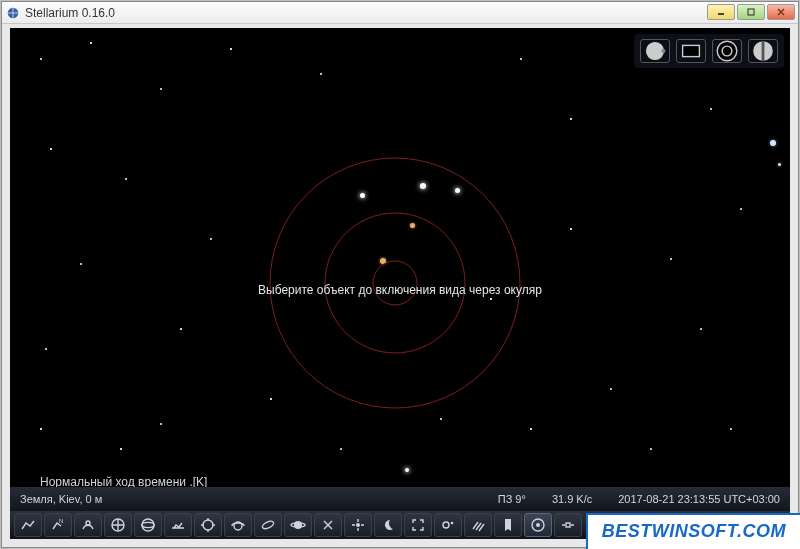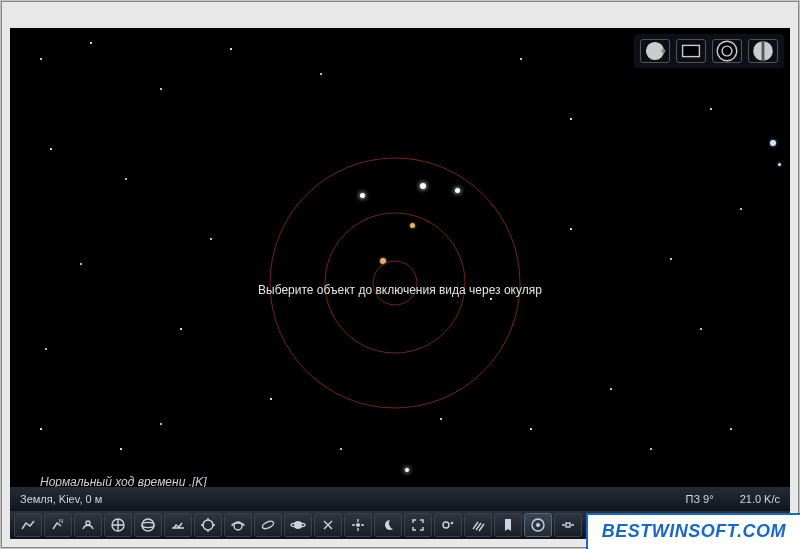--- a/index.html
+++ b/index.html
@@ -67,21 +67,21 @@
     pointer-events:none;
   }
   .reticle circle{ fill:none; stroke:#7b2020; stroke-width:1; }
   .center-msg{
     position:absolute; top:255px; left:0; right:0;
     text-align:center; color:#e5e5e5; font-size:12px;
     text-shadow:0 0 2px #000;
   }
   .status1{
     position:absolute; left:30px; bottom:50px;
-    color:#d0d4db; font-size:12px;font-style:italic;
+    color:#d0d4db; font-size:12px;
   }
   .bottom-info{
     position:absolute; left:0; right:0; bottom:28px; height:24px;
     background:linear-gradient(#262c37,#12151c);
     color:#d2d6de; font-size:11px;
     display:flex; align-items:center; padding:0 10px; gap:26px;
   }
   .bottom-info .sp{flex:1;}
   .toolbar{
     position:absolute; left:0; right:0; bottom:0; height:28px;
@@ -105,20 +105,46 @@
     font: italic bold 18px/1 "Segoe UI", sans-serif;
     padding:7px 14px 9px 14px;
     border:2px solid #1668c9;
     letter-spacing:0.5px;
   }
 </style>
 </head>
 <body>
 
 <div class="outer-frame">
+  <div class="titlebar">
+    <span class="app-icon">
+      <svg viewBox="0 0 16 16" width="14" height="14">
+          <circle cx="8" cy="8" r="6" fill="#3a5fa5"></circle>
+          <path d="M8 2v12M2 8h12" stroke="#cde" stroke-width="1"></path>
+        </svg>
+    </span>
+    <span class="title">Stellarium 0.16.0</span>
+    <div class="win-controls">
+      <span class="min">
+          <svg width="10" height="10">
+            <line x1="2" y1="7" x2="8" y2="7" stroke="#444" stroke-width="2"></line>
+          </svg>
+        </span>
+      <span class="max">
+          <svg width="10" height="10">
+            <rect x="2" y="2" width="6" height="6" fill="none" stroke="#444" stroke-width="1.2"></rect>
+          </svg>
+        </span>
+      <span class="close">
+          <svg width="10" height="10">
+            <path d="M2 2l6 6M8 2l-6 6" stroke="#732" stroke-width="1.5"></path>
+          </svg>
+        </span>
+    </div>
+  </div>
 
   <div class="sky">
 
     <div class="star" style="left:30px;top:30px;width:2px;height:2px"></div>
     <div class="star" style="left:80px;top:14px;width:1.5px;height:1.5px"></div>
     <div class="star" style="left:150px;top:60px;width:2px;height:2px"></div>
     <div class="star" style="left:220px;top:20px;width:1.5px;height:1.5px"></div>
     <div class="star" style="left:310px;top:45px;width:2px;height:2px"></div>
     <div class="star" style="left:510px;top:30px;width:2px;height:2px"></div>
     <div class="star" style="left:560px;top:90px;width:1.5px;height:1.5px"></div>
@@ -186,21 +212,22 @@
       <circle cx="130" cy="130" r="125"></circle>
     </svg>
 
     <div class="center-msg">Выберите объект до включения вида через окуляр</div>
     <div class="status1">Нормальный ход времени .[K]</div>
 
     <div class="bottom-info">
       <span>Земля, Kiev, 0 м</span>
       <span class="sp"></span>
       <span>ПЗ 9°</span>
-      <span>21.0 K/c</span>
+      <span>31.9 K/c</span>
+      <span>2017-08-21 23:13:55 UTC+03:00</span>
     </div>
 
     <div class="toolbar">
       <div class="tbi">
           <svg viewBox="0 0 16 16">
             <path d="M2 12l4-6 4 3 4-5"></path>
           </svg>
         </div>
       <div class="tbi">
           <svg viewBox="0 0 16 16">

